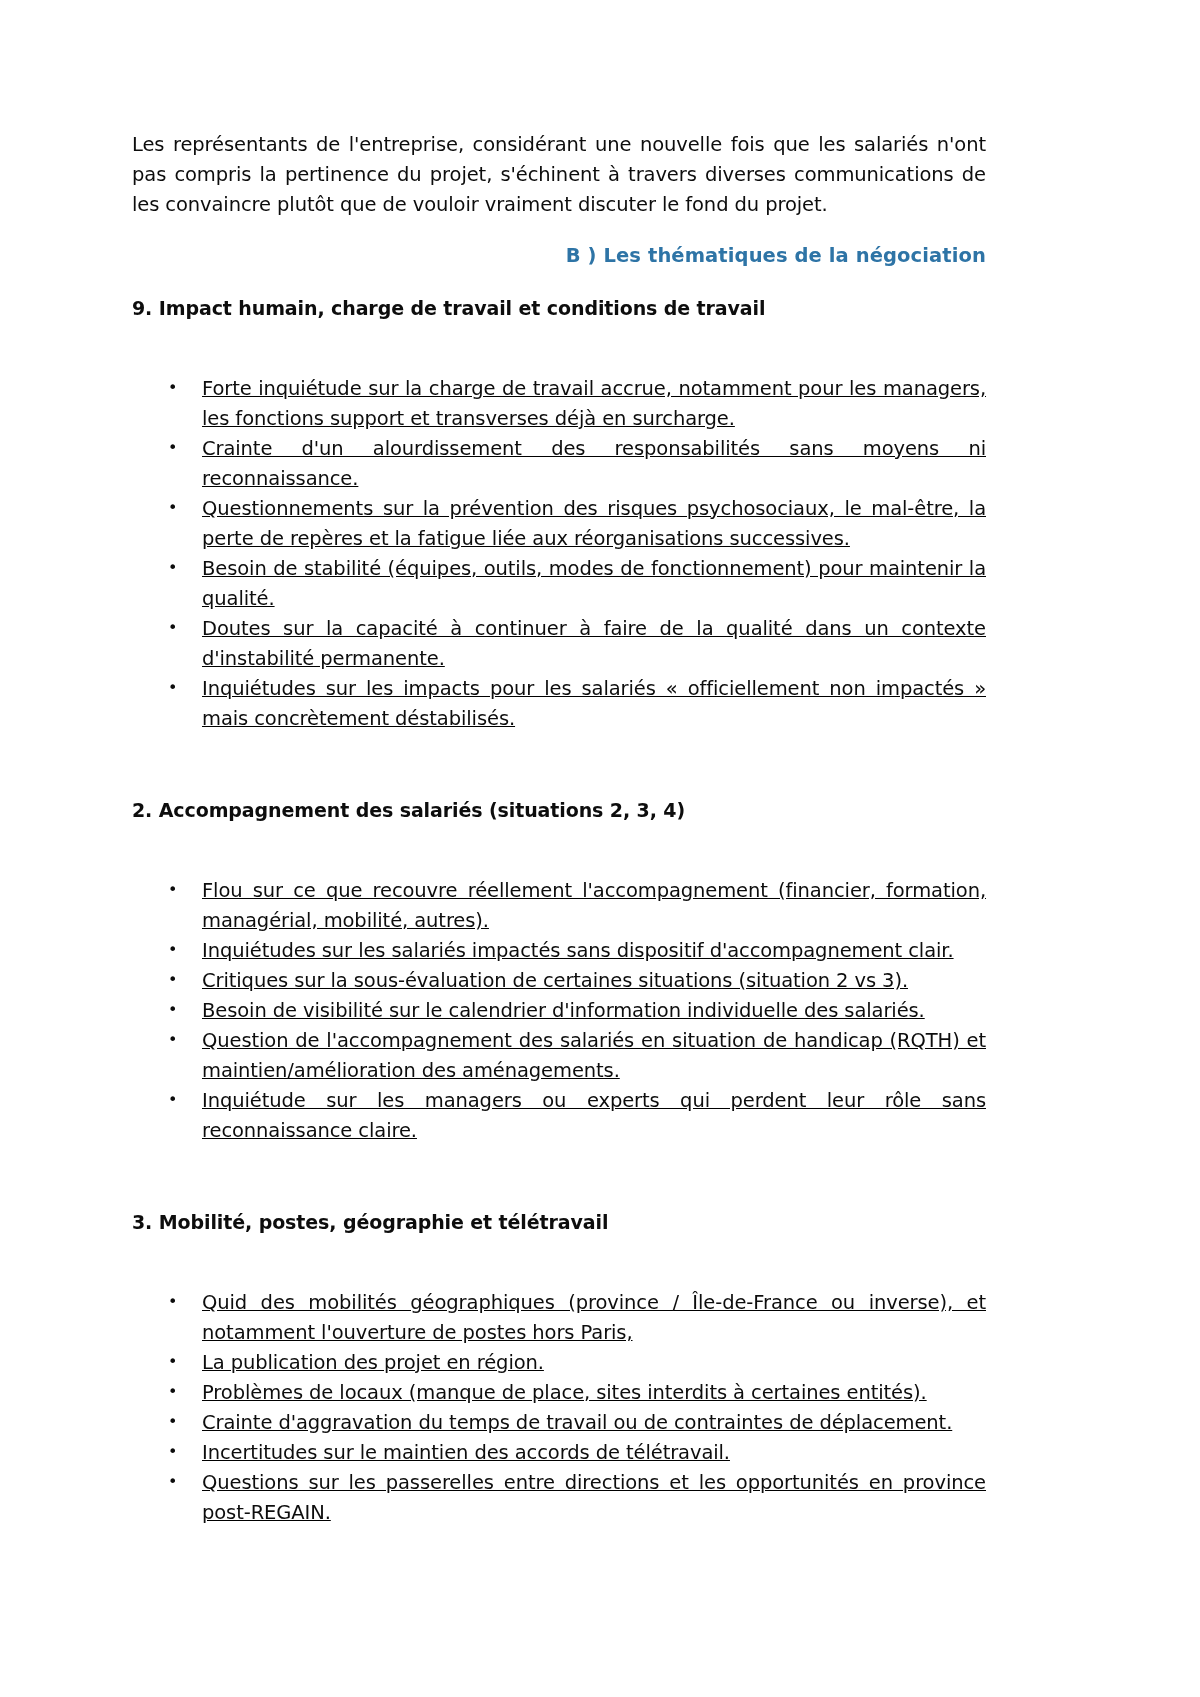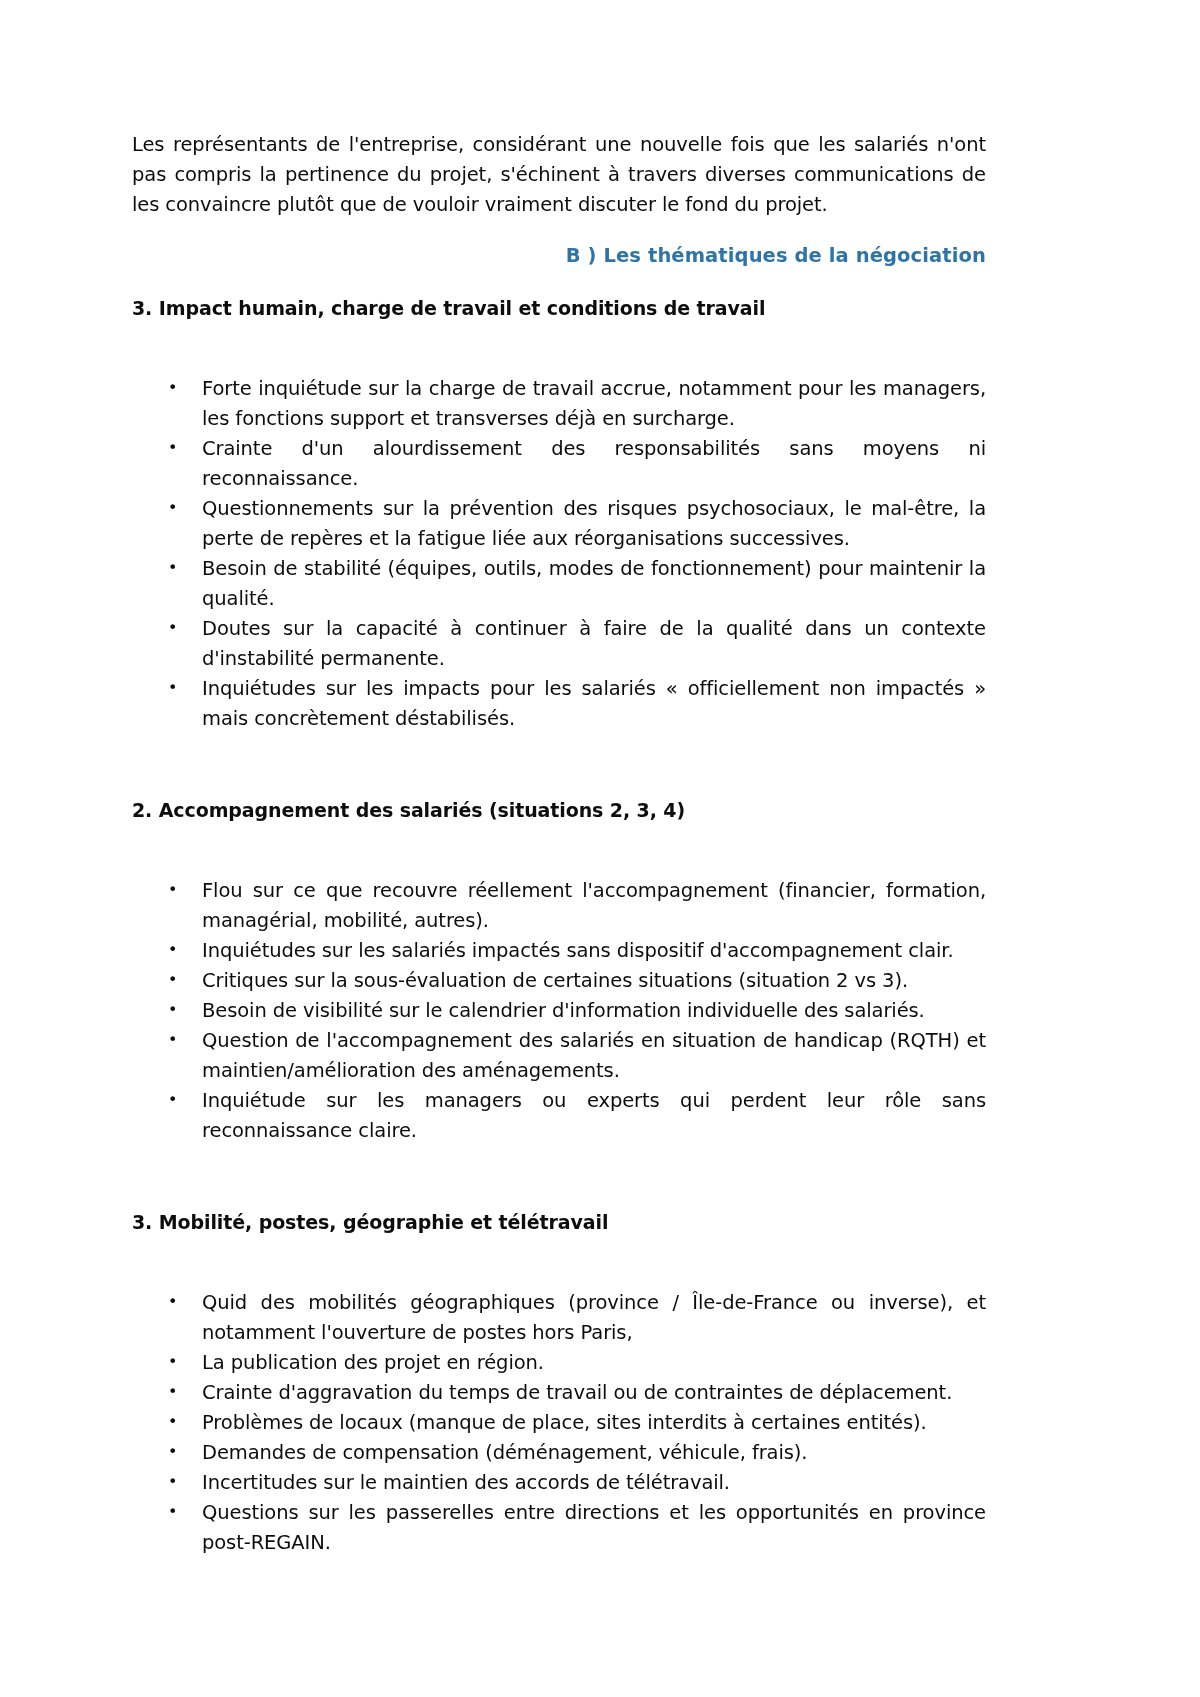--- a/index.html
+++ b/index.html
@@ -48,20 +48,21 @@
     color: #0d0d0d;
     letter-spacing: -0.1px;
   }
   h3.sub-heading.spaced-top {
     margin-top: 62px;
   }
   ul.bullet-list {
     list-style: none;
     margin: 0 0 0 0;
     padding: 0;
+    text-decoration: underline;
   }
   ul.bullet-list.first {
     margin-top: 52px;
   }
   ul.bullet-list li {
     position: relative;
     padding-left: 70px;
     margin-bottom: 0;
     font-size: 19.5px;
     line-height: 30px;
@@ -83,21 +84,21 @@
 <body>
 
 <div class="page">
   <div class="content">
 
     <p class="body-para">Les représentants de l'entreprise, considérant une nouvelle fois que les salariés n'ont pas compris la pertinence du projet, s'échinent à travers diverses communications de les convaincre plutôt que de vouloir vraiment discuter le fond du projet.</p>
 
 
     <h2 class="section-heading">B ) Les thématiques de la négociation</h2>
 
-    <h3 class="sub-heading">3. Impact humain, charge de travail et conditions de travail</h3>
+    <h3 class="sub-heading">9. Impact humain, charge de travail et conditions de travail</h3>
 
     <ul class="bullet-list first">
       <li>Forte inquiétude sur la charge de travail accrue, notamment pour les managers, les fonctions support et transverses déjà en surcharge.</li>
       <li>Crainte d'un alourdissement des responsabilités sans moyens ni reconnaissance.</li>
       <li>Questionnements sur la prévention des risques psychosociaux, le mal-être, la perte de repères et la fatigue liée aux réorganisations successives.</li>
       <li>Besoin de stabilité (équipes, outils, modes de fonctionnement) pour maintenir la qualité.</li>
       <li>Doutes sur la capacité à continuer à faire de la qualité dans un contexte d'instabilité permanente.</li>
       <li>Inquiétudes sur les impacts pour les salariés « officiellement non impactés » mais concrètement déstabilisés.</li>
     </ul>
 
@@ -110,22 +111,21 @@
       <li>Besoin de visibilité sur le calendrier d'information individuelle des salariés.</li>
       <li>Question de l'accompagnement des salariés en situation de handicap (RQTH) et maintien/amélioration des aménagements.</li>
       <li>Inquiétude sur les managers ou experts qui perdent leur rôle sans reconnaissance claire.</li>
     </ul>
 
     <h3 class="sub-heading spaced-top">3. Mobilité, postes, géographie et télétravail</h3>
 
     <ul class="bullet-list first">
       <li>Quid des mobilités géographiques (province / Île-de-France ou inverse), et notamment l'ouverture de postes hors Paris,</li>
       <li>La publication des projet en région.</li>
+      <li>Problèmes de locaux (manque de place, sites interdits à certaines entités).</li>
       <li>Crainte d'aggravation du temps de travail ou de contraintes de déplacement.</li>
-      <li>Problèmes de locaux (manque de place, sites interdits à certaines entités).</li>
-      <li>Demandes de compensation (déménagement, véhicule, frais).</li>
       <li>Incertitudes sur le maintien des accords de télétravail.</li>
       <li>Questions sur les passerelles entre directions et les opportunités en province post-REGAIN.</li>
 
     </ul>
 
   </div>
 </div>
 
 </body></html>

